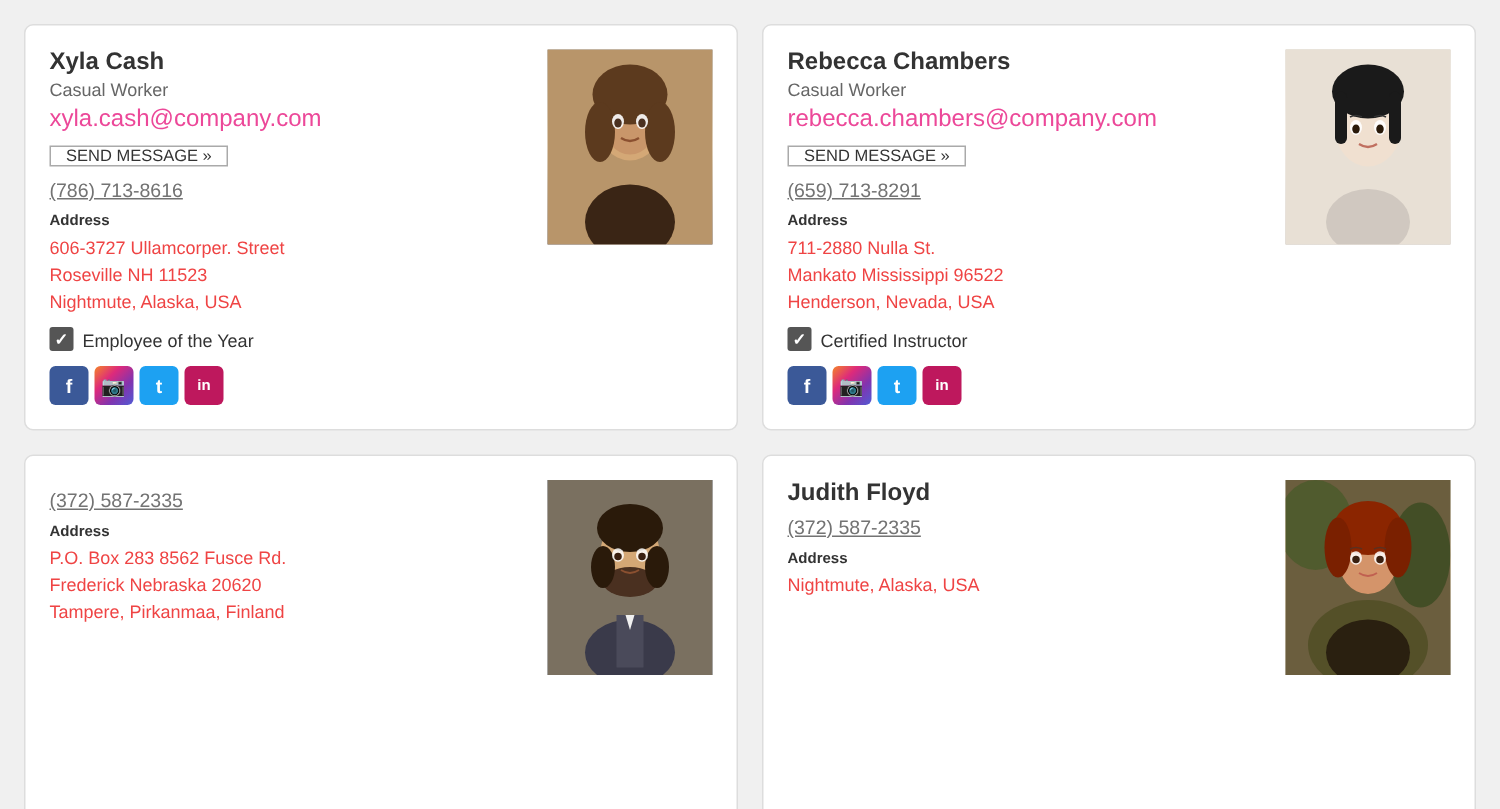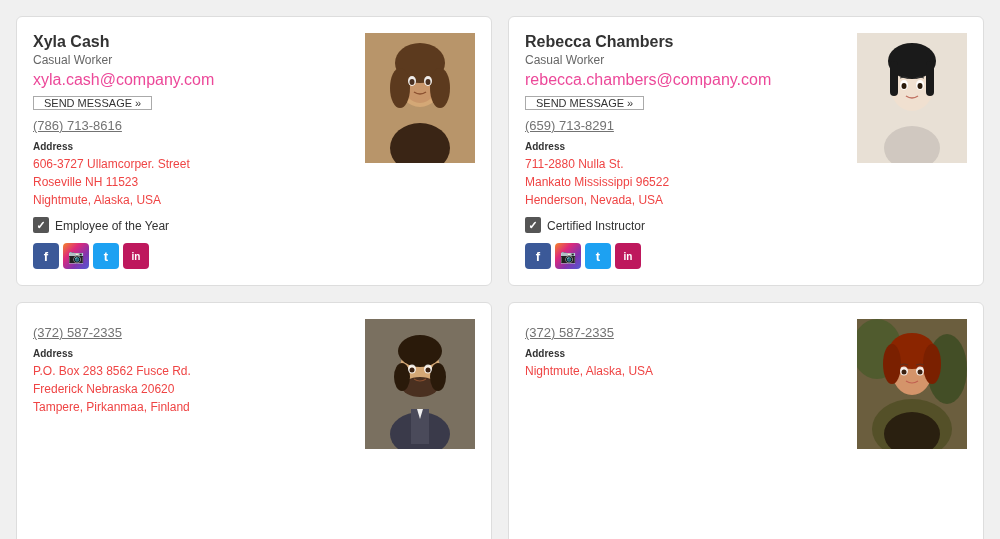--- a/index.html
+++ b/index.html
@@ -278,20 +278,21 @@
           <ellipse cx="63" cy="51" rx="2.5" ry="2.5" fill="#3a2010"></ellipse>
           <path d="M49 60 Q55 64 61 60" stroke="#8b5030" stroke-width="1.2" fill="none"></path>
         </svg>
       </div>
     </div>
   </div>
 
   <div class="card">
     <div class="card-inner">
       <div class="card-content">
+        <div class="name">Judith Floyd</div>
         <a class="phone" href="#" style="margin-top:6px;">(372) 587-2335</a>
         <div class="address-label">Address</div>
         <div class="address-lines">
           Nightmute, Alaska, USA
         </div>
       </div>
       <div class="card-photo photo-judith">
         <svg viewBox="0 0 110 130" xmlns="http://www.w3.org/2000/svg" width="110" height="130">
           <rect width="110" height="130" fill="#6b5e3e"></rect>
 

